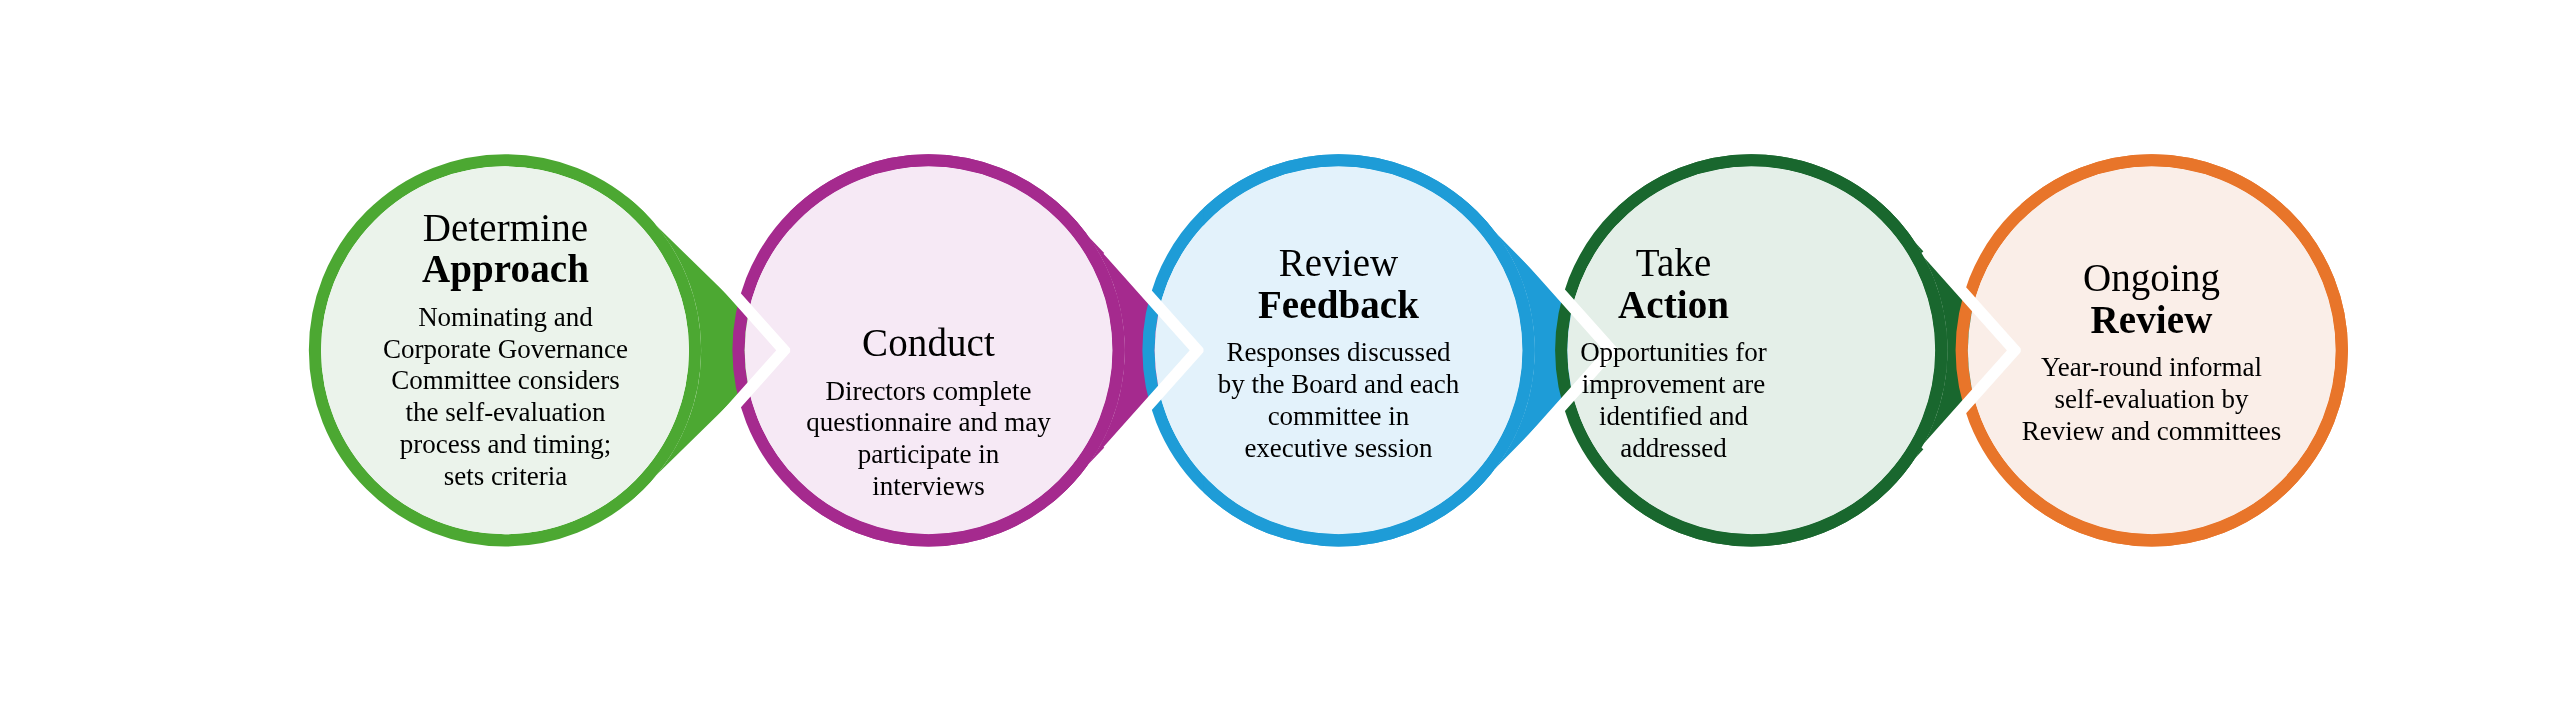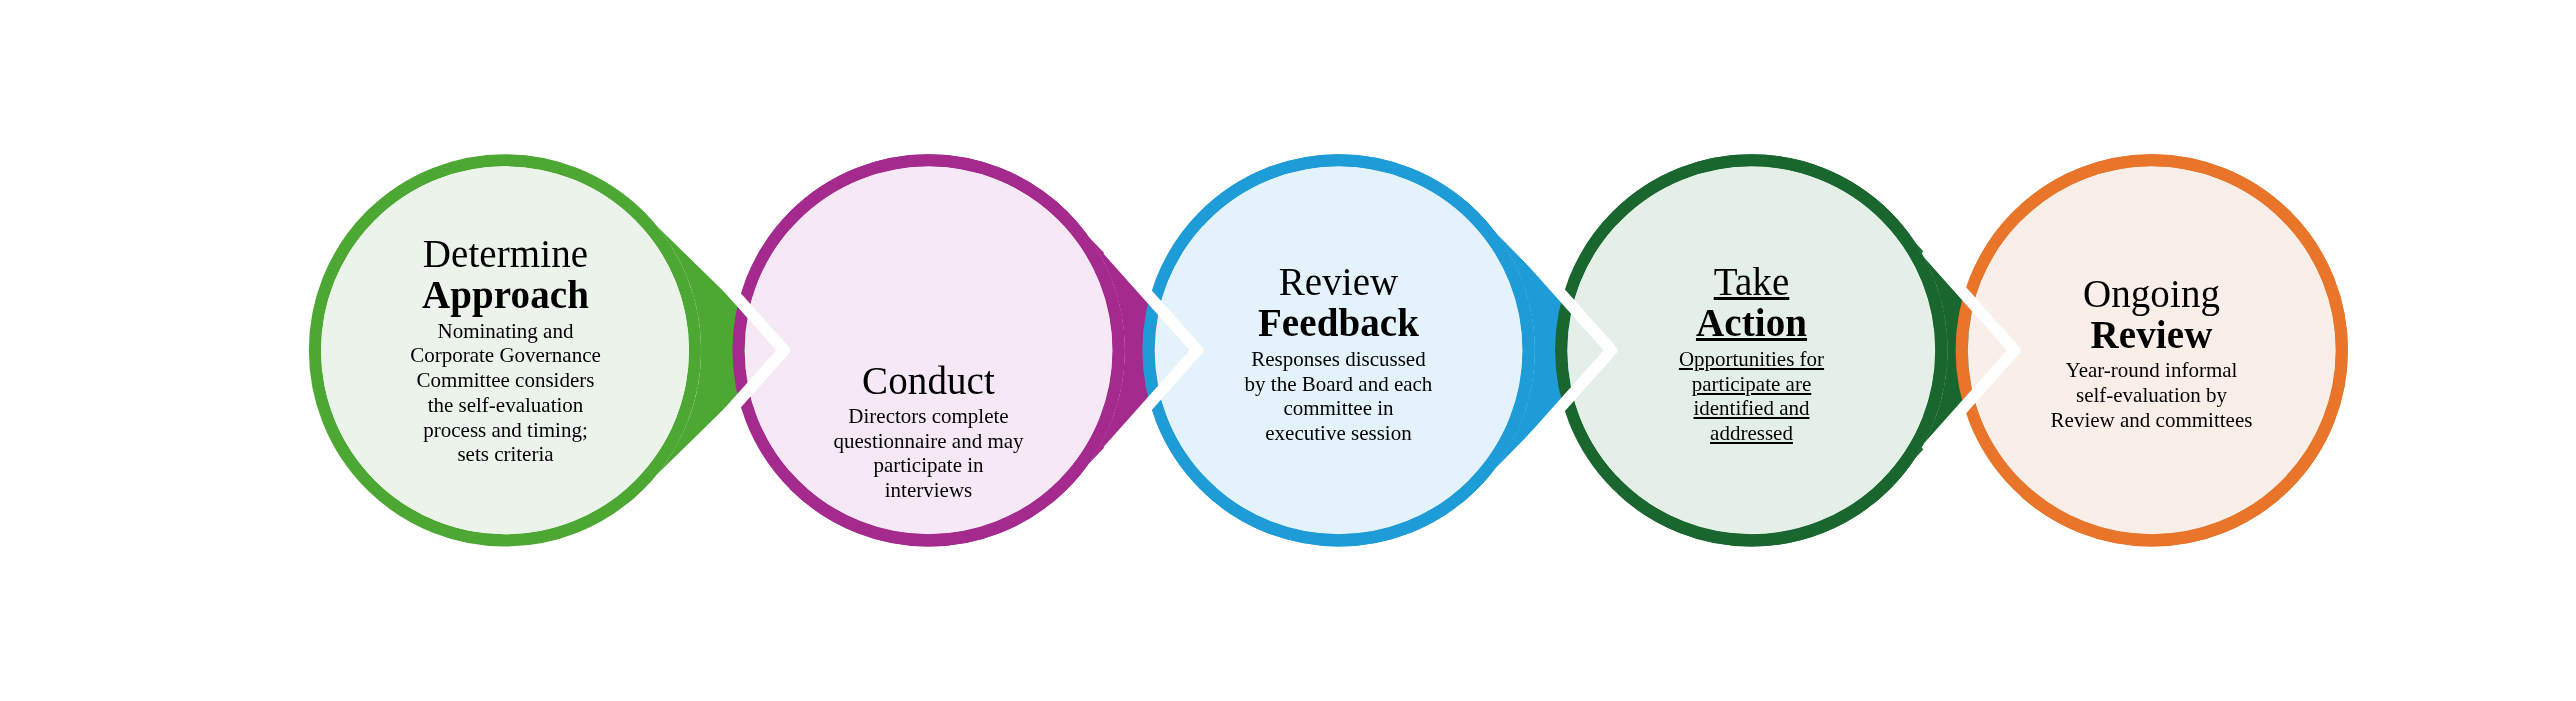--- a/index.html
+++ b/index.html
@@ -47,23 +47,23 @@
     font-size: 39px;
     letter-spacing: 0.1px;
   }
   .heading-line-2 {
     display: block;
     font-weight: bold;
     font-size: 39px;
     letter-spacing: 0.1px;
   }
   .stage-body {
-    font-size: 21px;
+    font-size: 27px;
     line-height: 1.18;
-    margin-top: 3px;
+    margin-top: 12px;
   }
   .stage-body div {
     white-space: nowrap;
   }
 </style>
 </head>
 <body>
 
 <div id="diagram-root">
 
@@ -159,28 +159,28 @@
       <span class="heading-line-2">Feedback</span>
     </div>
     <div class="stage-body">
       <div>Responses discussed</div>
       <div>by the Board and each</div>
       <div>committee in</div>
       <div>executive session</div>
     </div>
   </div>
 
-  <div class="stage-text" style="left:1582px; top:204px; width:339px; height:299px;text-decoration:underline;">
+  <div class="stage-text" style="left:1504px; top:204px; width:339px; height:299px;">
     <div class="stage-heading">
       <span class="heading-line-1">Take</span>
       <span class="heading-line-2">Action</span>
     </div>
     <div class="stage-body">
       <div>Opportunities for</div>
-      <div>participate are</div>
+      <div>improvement are</div>
       <div>identified and</div>
       <div>addressed</div>
     </div>
   </div>
 
   <div class="stage-text" style="left:1968px; top:210px; width:367px; height:285px;">
     <div class="stage-heading">
       <span class="heading-line-1">Ongoing</span>
       <span class="heading-line-2">Review</span>
     </div>

